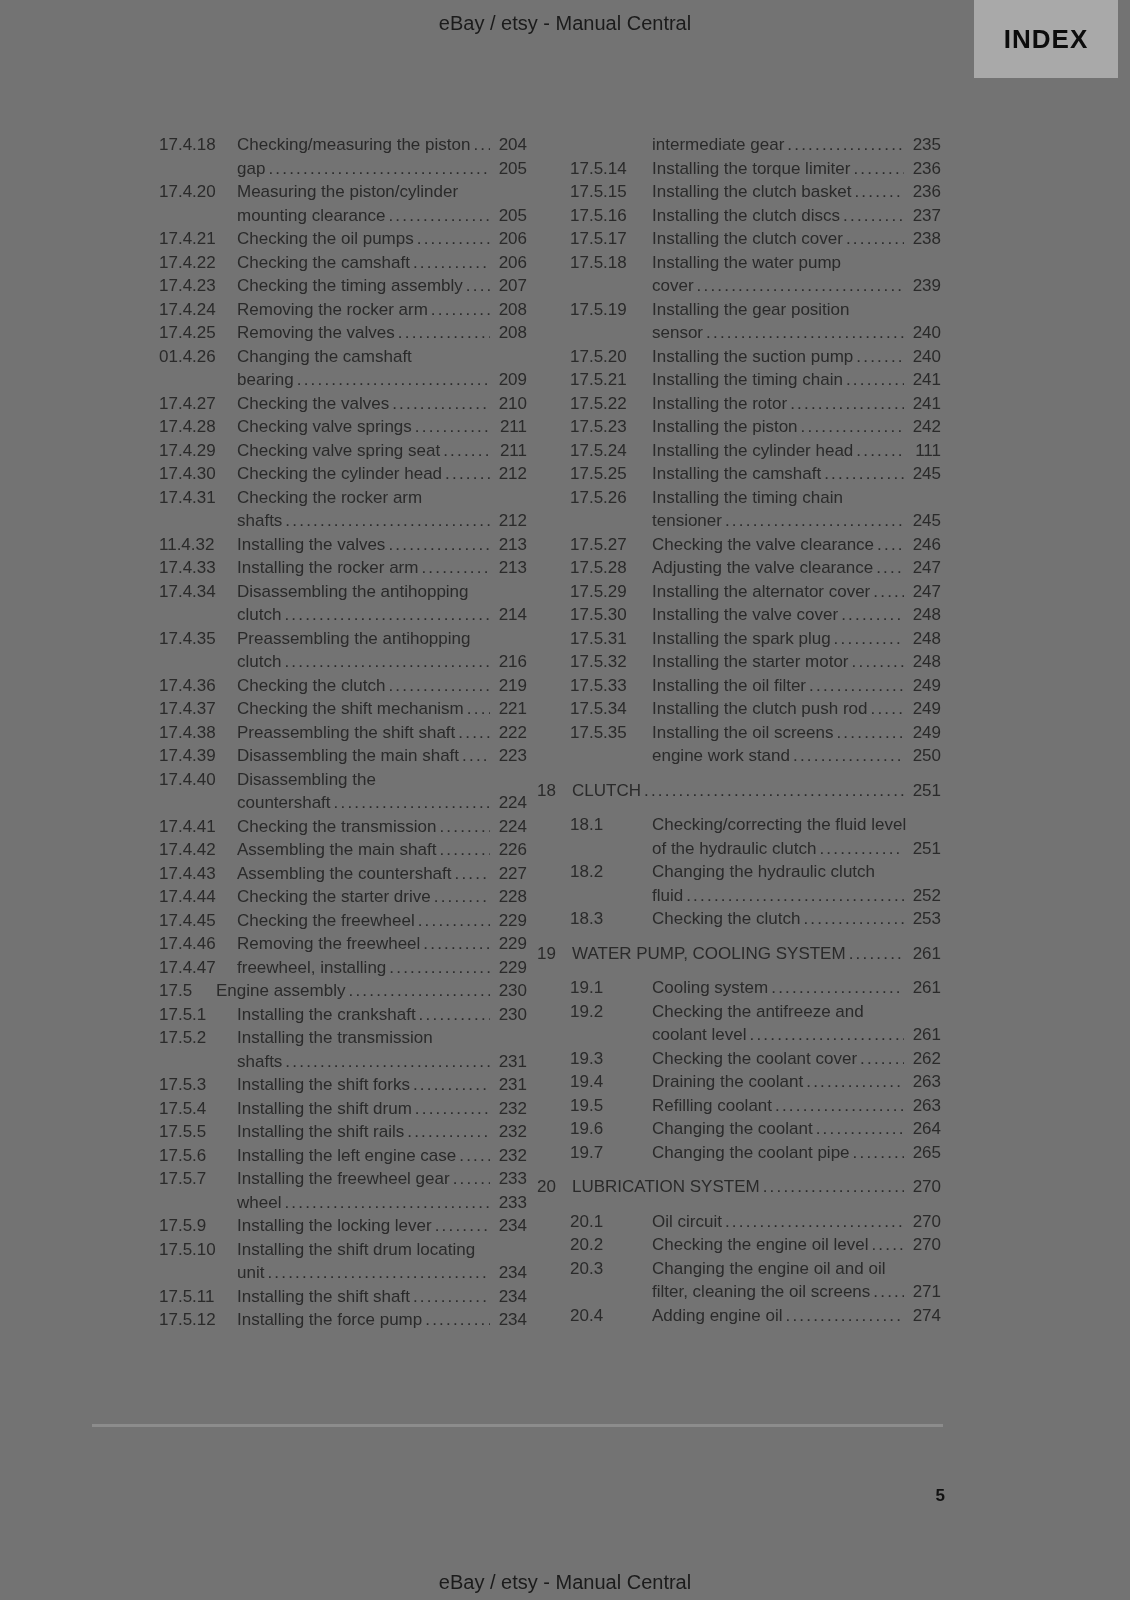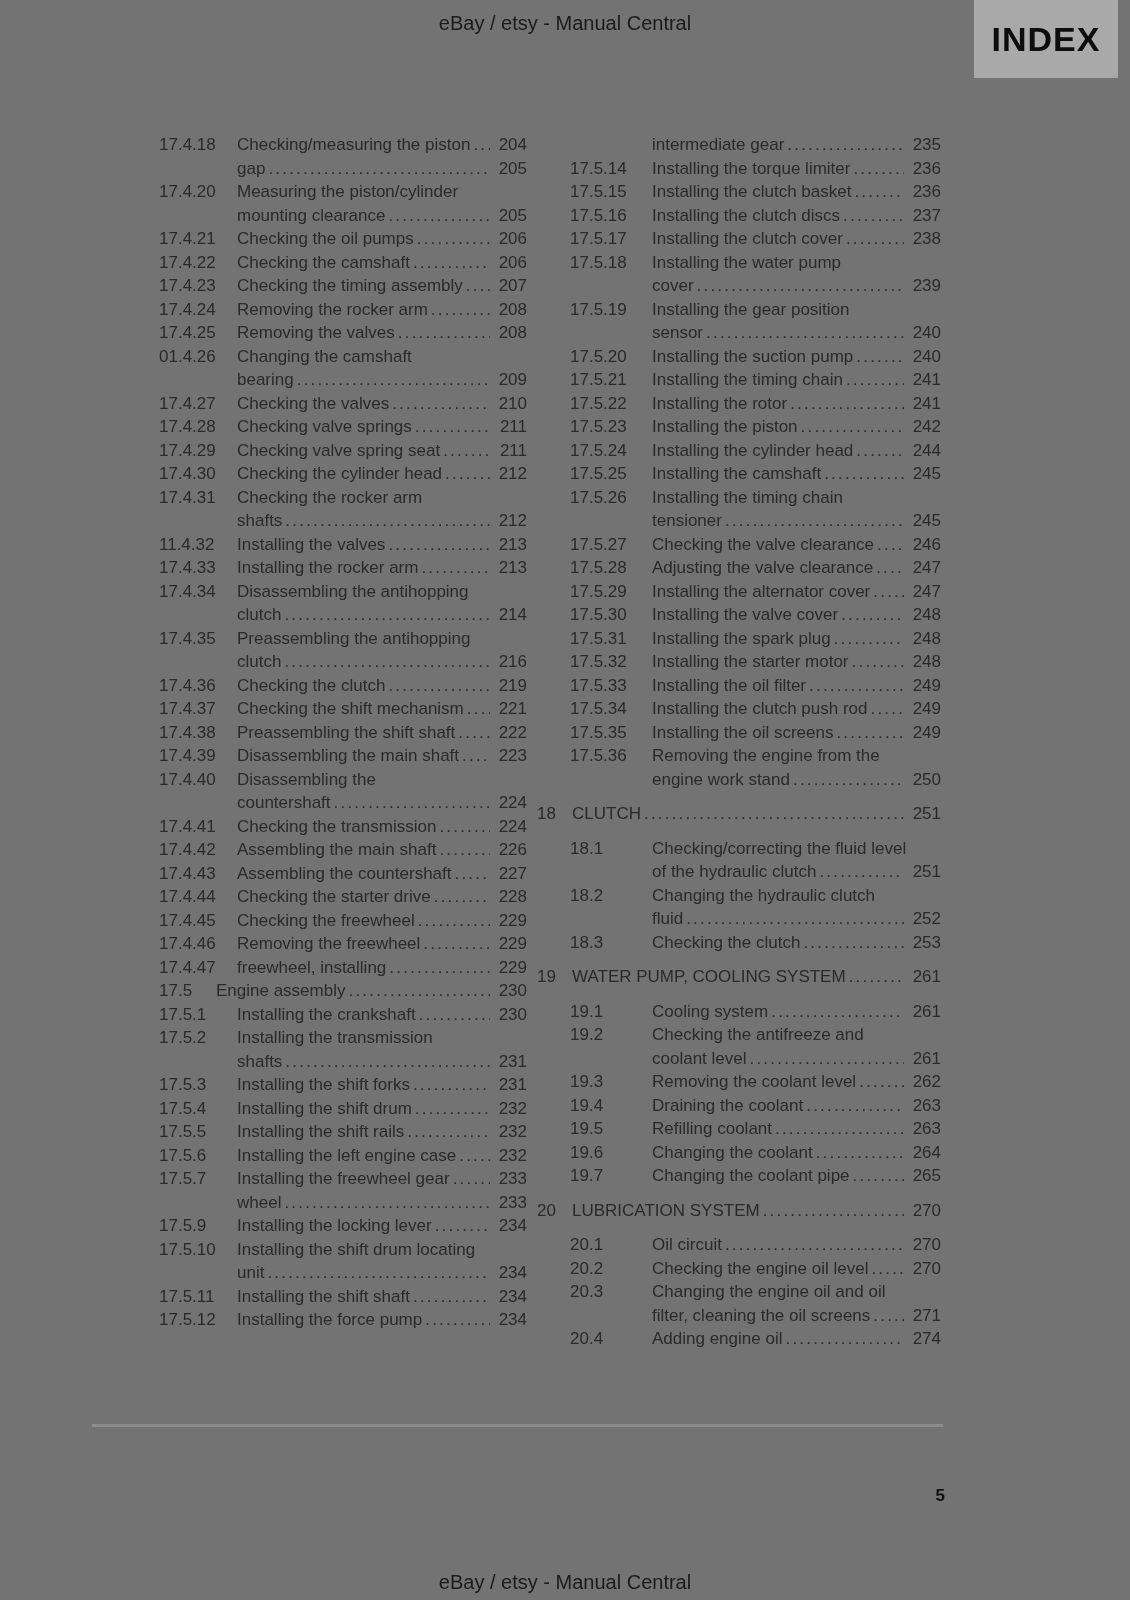--- a/index.html
+++ b/index.html
@@ -14,21 +14,21 @@
   
   .header-title {
     position:absolute; top:12px; left:0; width:1130px;
     text-align:center; font-size:20px; color:#1b1b1b;
   }
   .index-tab {
     position:absolute; top:0; left:974px; width:144px; height:78px;
     background:#a9a9a9; display:flex; align-items:center; justify-content:center;
   }
   .index-tab .tab-label {
-    font-size:34px; font-weight:bold; color:#0d0d0d; letter-spacing:1px;
+    font-size:26px; font-weight:bold; color:#0d0d0d; letter-spacing:1px;
   }
 
   
   .toc { position:absolute; top:133px; left:0; width:1130px; }
   .col { position:absolute; top:0; }
   .col-left  { left:135px; width:368px;margin-left:24px; }
   .col-right { left:537px; width:404px; }
 
   .entry { }
   .row { display:flex; line-height:23.5px; font-size:17px; }
@@ -677,21 +677,21 @@
               <span class="page-col">242</span>
             </span>
           </div>
         </div>
         <div class="entry level-3">
           <div class="row">
             <span class="num">17.5.24</span>
             <span class="body">
               <span class="title">Installing the cylinder head</span>
               <span class="leader"><span class="dots">......................................................................................................................................................</span></span>
-              <span class="page-col">244</span>
+              <span class="page-col">111</span>
             </span>
           </div>
         </div>
         <div class="entry level-3">
           <div class="row">
             <span class="num">17.5.25</span>
             <span class="body">
               <span class="title">Installing the camshaft</span>
               <span class="leader"><span class="dots">......................................................................................................................................................</span></span>
               <span class="page-col">245</span>
@@ -799,26 +799,20 @@
             <span class="num">17.5.35</span>
             <span class="body">
               <span class="title">Installing the oil screens</span>
               <span class="leader"><span class="dots">......................................................................................................................................................</span></span>
               <span class="page-col">249</span>
             </span>
           </div>
         </div>
         <div class="entry level-3">
           <div class="row">
-            <span class="num">17.5.36</span>
-            <span class="body">
-              <span class="title">Removing the engine from the</span>
-            </span>
-          </div>
-          <div class="row">
             <span class="num"></span>
             <span class="body">
               <span class="title">engine work stand</span>
               <span class="leader"><span class="dots">......................................................................................................................................................</span></span>
               <span class="page-col">250</span>
             </span>
           </div>
         </div>
         <div class="entry level-1">
           <div class="row">
@@ -905,21 +899,21 @@
               <span class="title">coolant level</span>
               <span class="leader"><span class="dots">......................................................................................................................................................</span></span>
               <span class="page-col">261</span>
             </span>
           </div>
         </div>
         <div class="entry level-2">
           <div class="row">
             <span class="num">19.3</span>
             <span class="body">
-              <span class="title">Removing the coolant level</span>
+              <span class="title">Checking the coolant cover</span>
               <span class="leader"><span class="dots">......................................................................................................................................................</span></span>
               <span class="page-col">262</span>
             </span>
           </div>
         </div>
         <div class="entry level-2">
           <div class="row">
             <span class="num">19.4</span>
             <span class="body">
               <span class="title">Draining the coolant</span>

